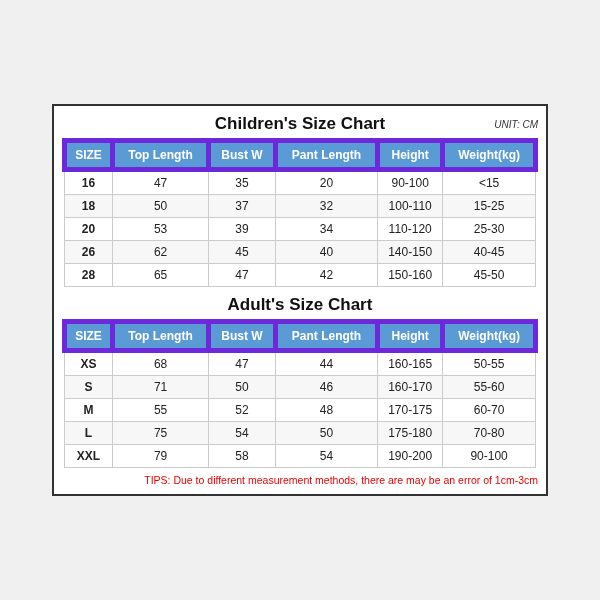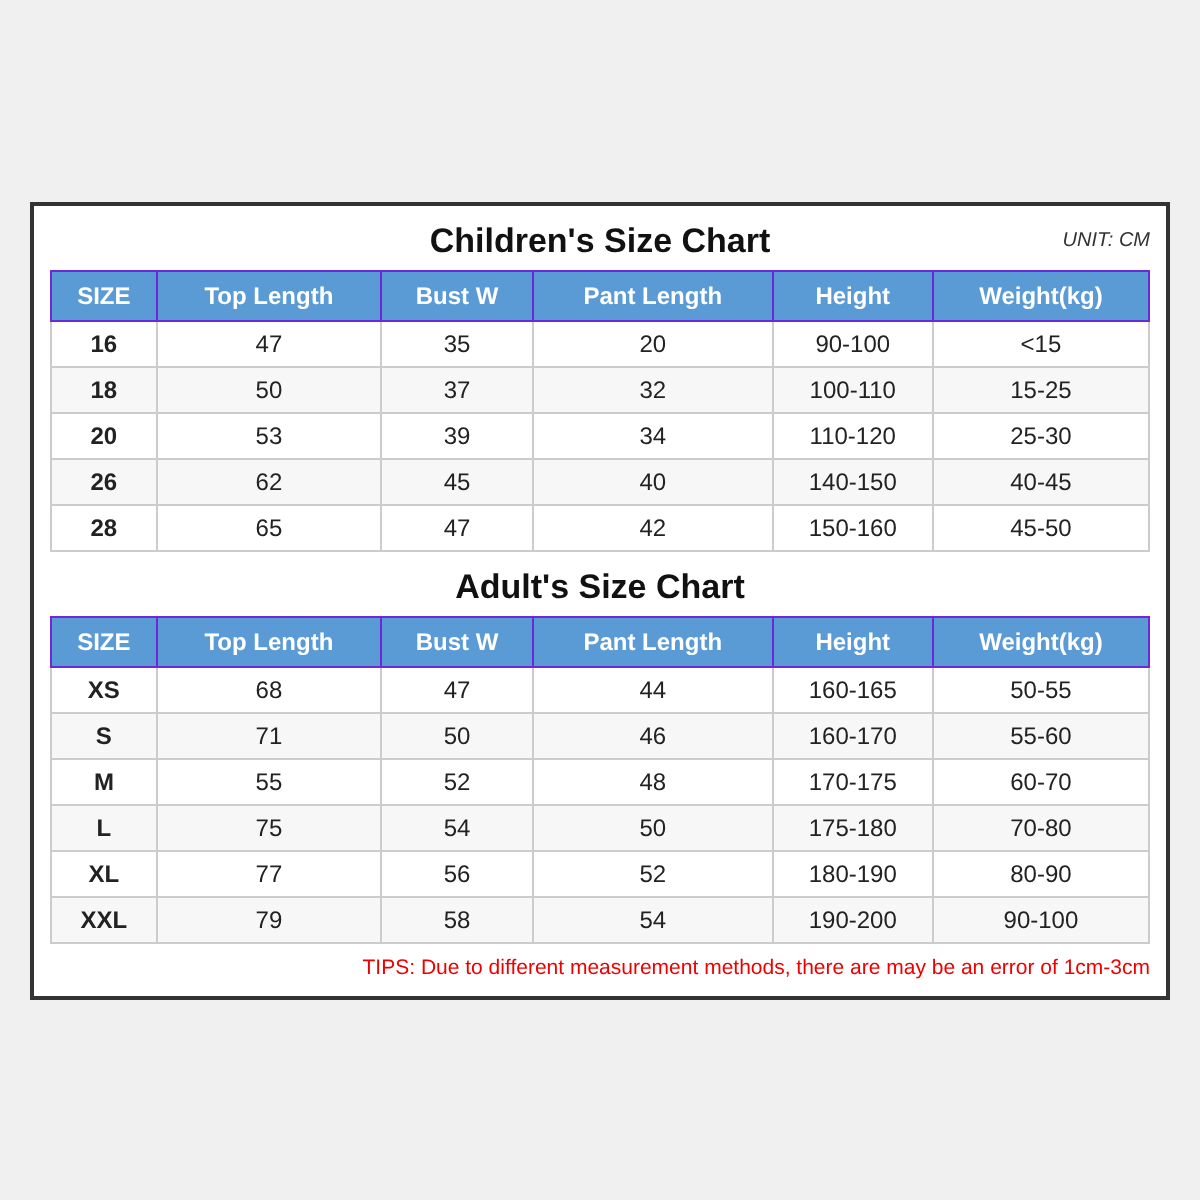--- a/index.html
+++ b/index.html
@@ -8,21 +8,21 @@
       display: flex;
       justify-content: center;
       align-items: center;
       width: 600px;
       height: 600px;
       font-family: Arial, sans-serif;
     }
     .chart-container {
       background: #fff;
       border: 2px solid #333;
-      width: 570px;
+      width: 496px;
       padding: 8px;
     }
     .section-title-row {
       display: flex;
       align-items: center;
       justify-content: center;
       position: relative;
       margin-bottom: 4px;
     }
     .section-title {
@@ -41,21 +41,21 @@
     table {
       width: 100%;
       border-collapse: collapse;
       font-size: 12px;
     }
     th {
       background: #5b9bd5;
       color: #fff;
       padding: 5px 3px;
       text-align: center;
-      border: 1px solid #6d28d9;
+      border: 5px solid #6d28d9;
       font-size: 12px;
       font-weight: bold;
     }
     td {
       padding: 4px 3px;
       text-align: center;
       border: 1px solid #ccc;
       color: #222;
       font-size: 12px;
     }
@@ -184,28 +184,20 @@
           </tr>
           <tr>
             <td>L</td>
             <td>75</td>
             <td>54</td>
             <td>50</td>
             <td>175-180</td>
             <td>70-80</td>
           </tr>
           <tr>
-            <td>XL</td>
-            <td>77</td>
-            <td>56</td>
-            <td>52</td>
-            <td>180-190</td>
-            <td>80-90</td>
-          </tr>
-          <tr>
             <td>XXL</td>
             <td>79</td>
             <td>58</td>
             <td>54</td>
             <td>190-200</td>
             <td>90-100</td>
           </tr>
         </tbody>
     </table>
   </div>

